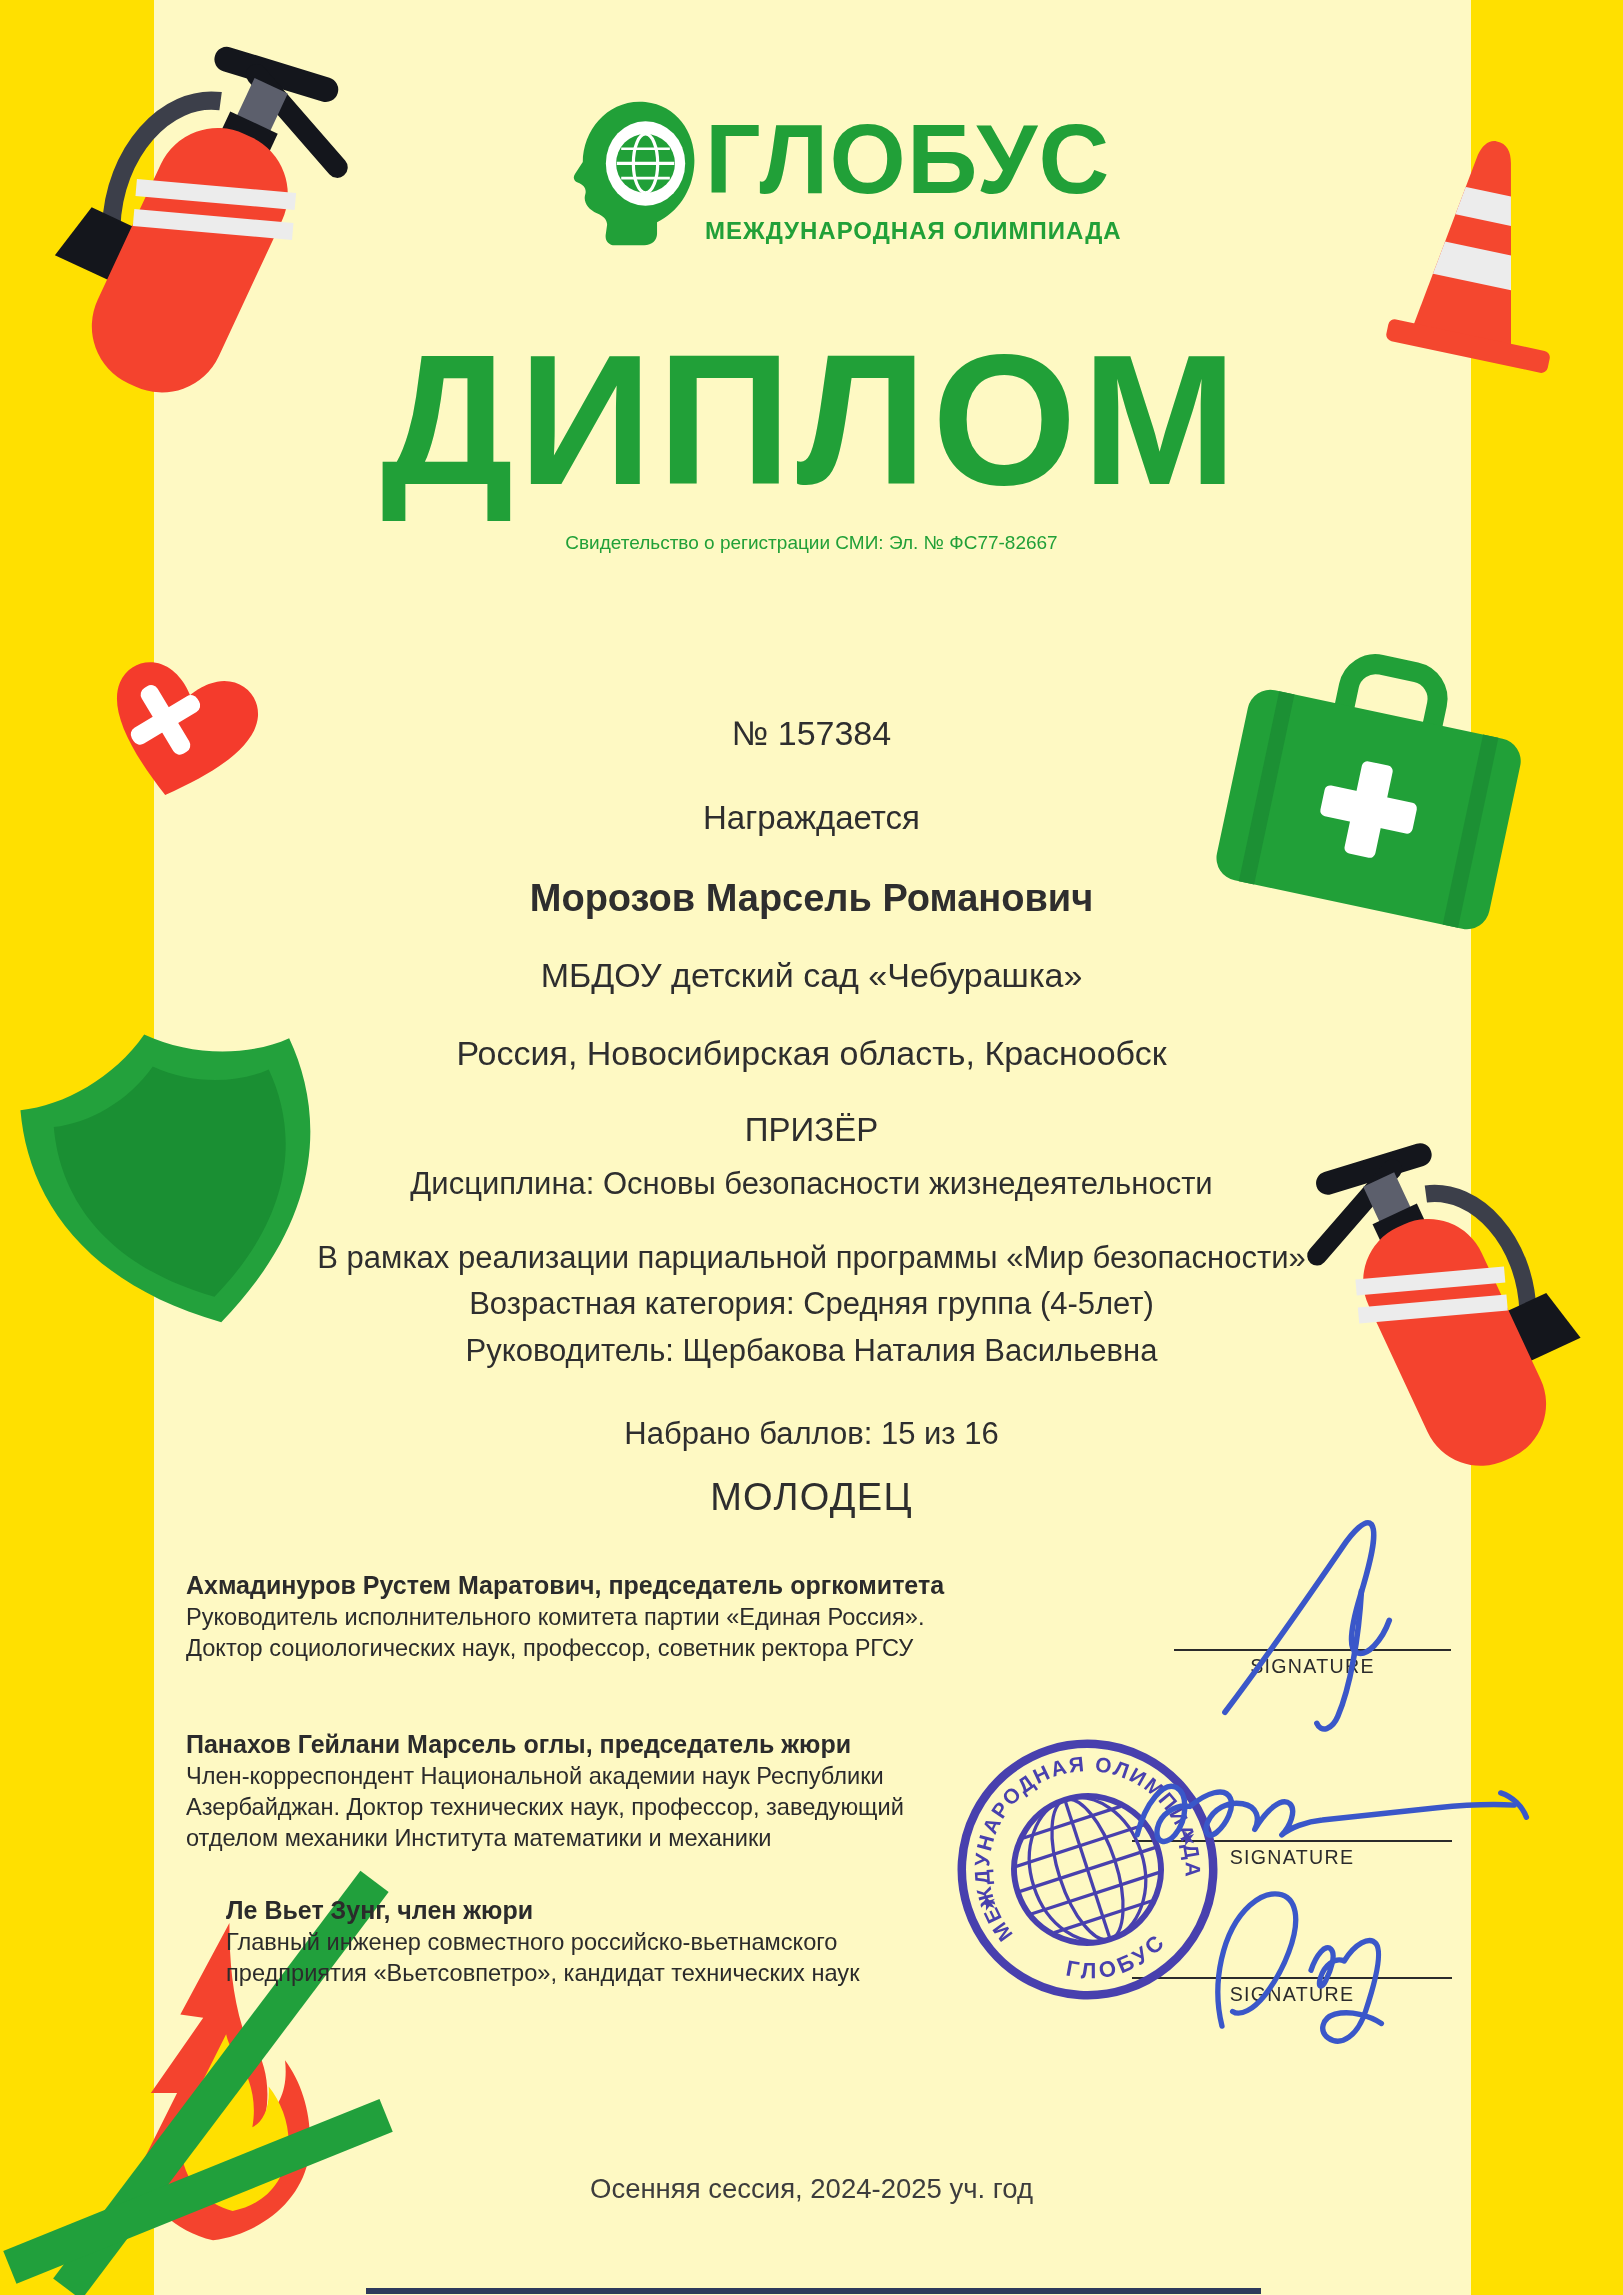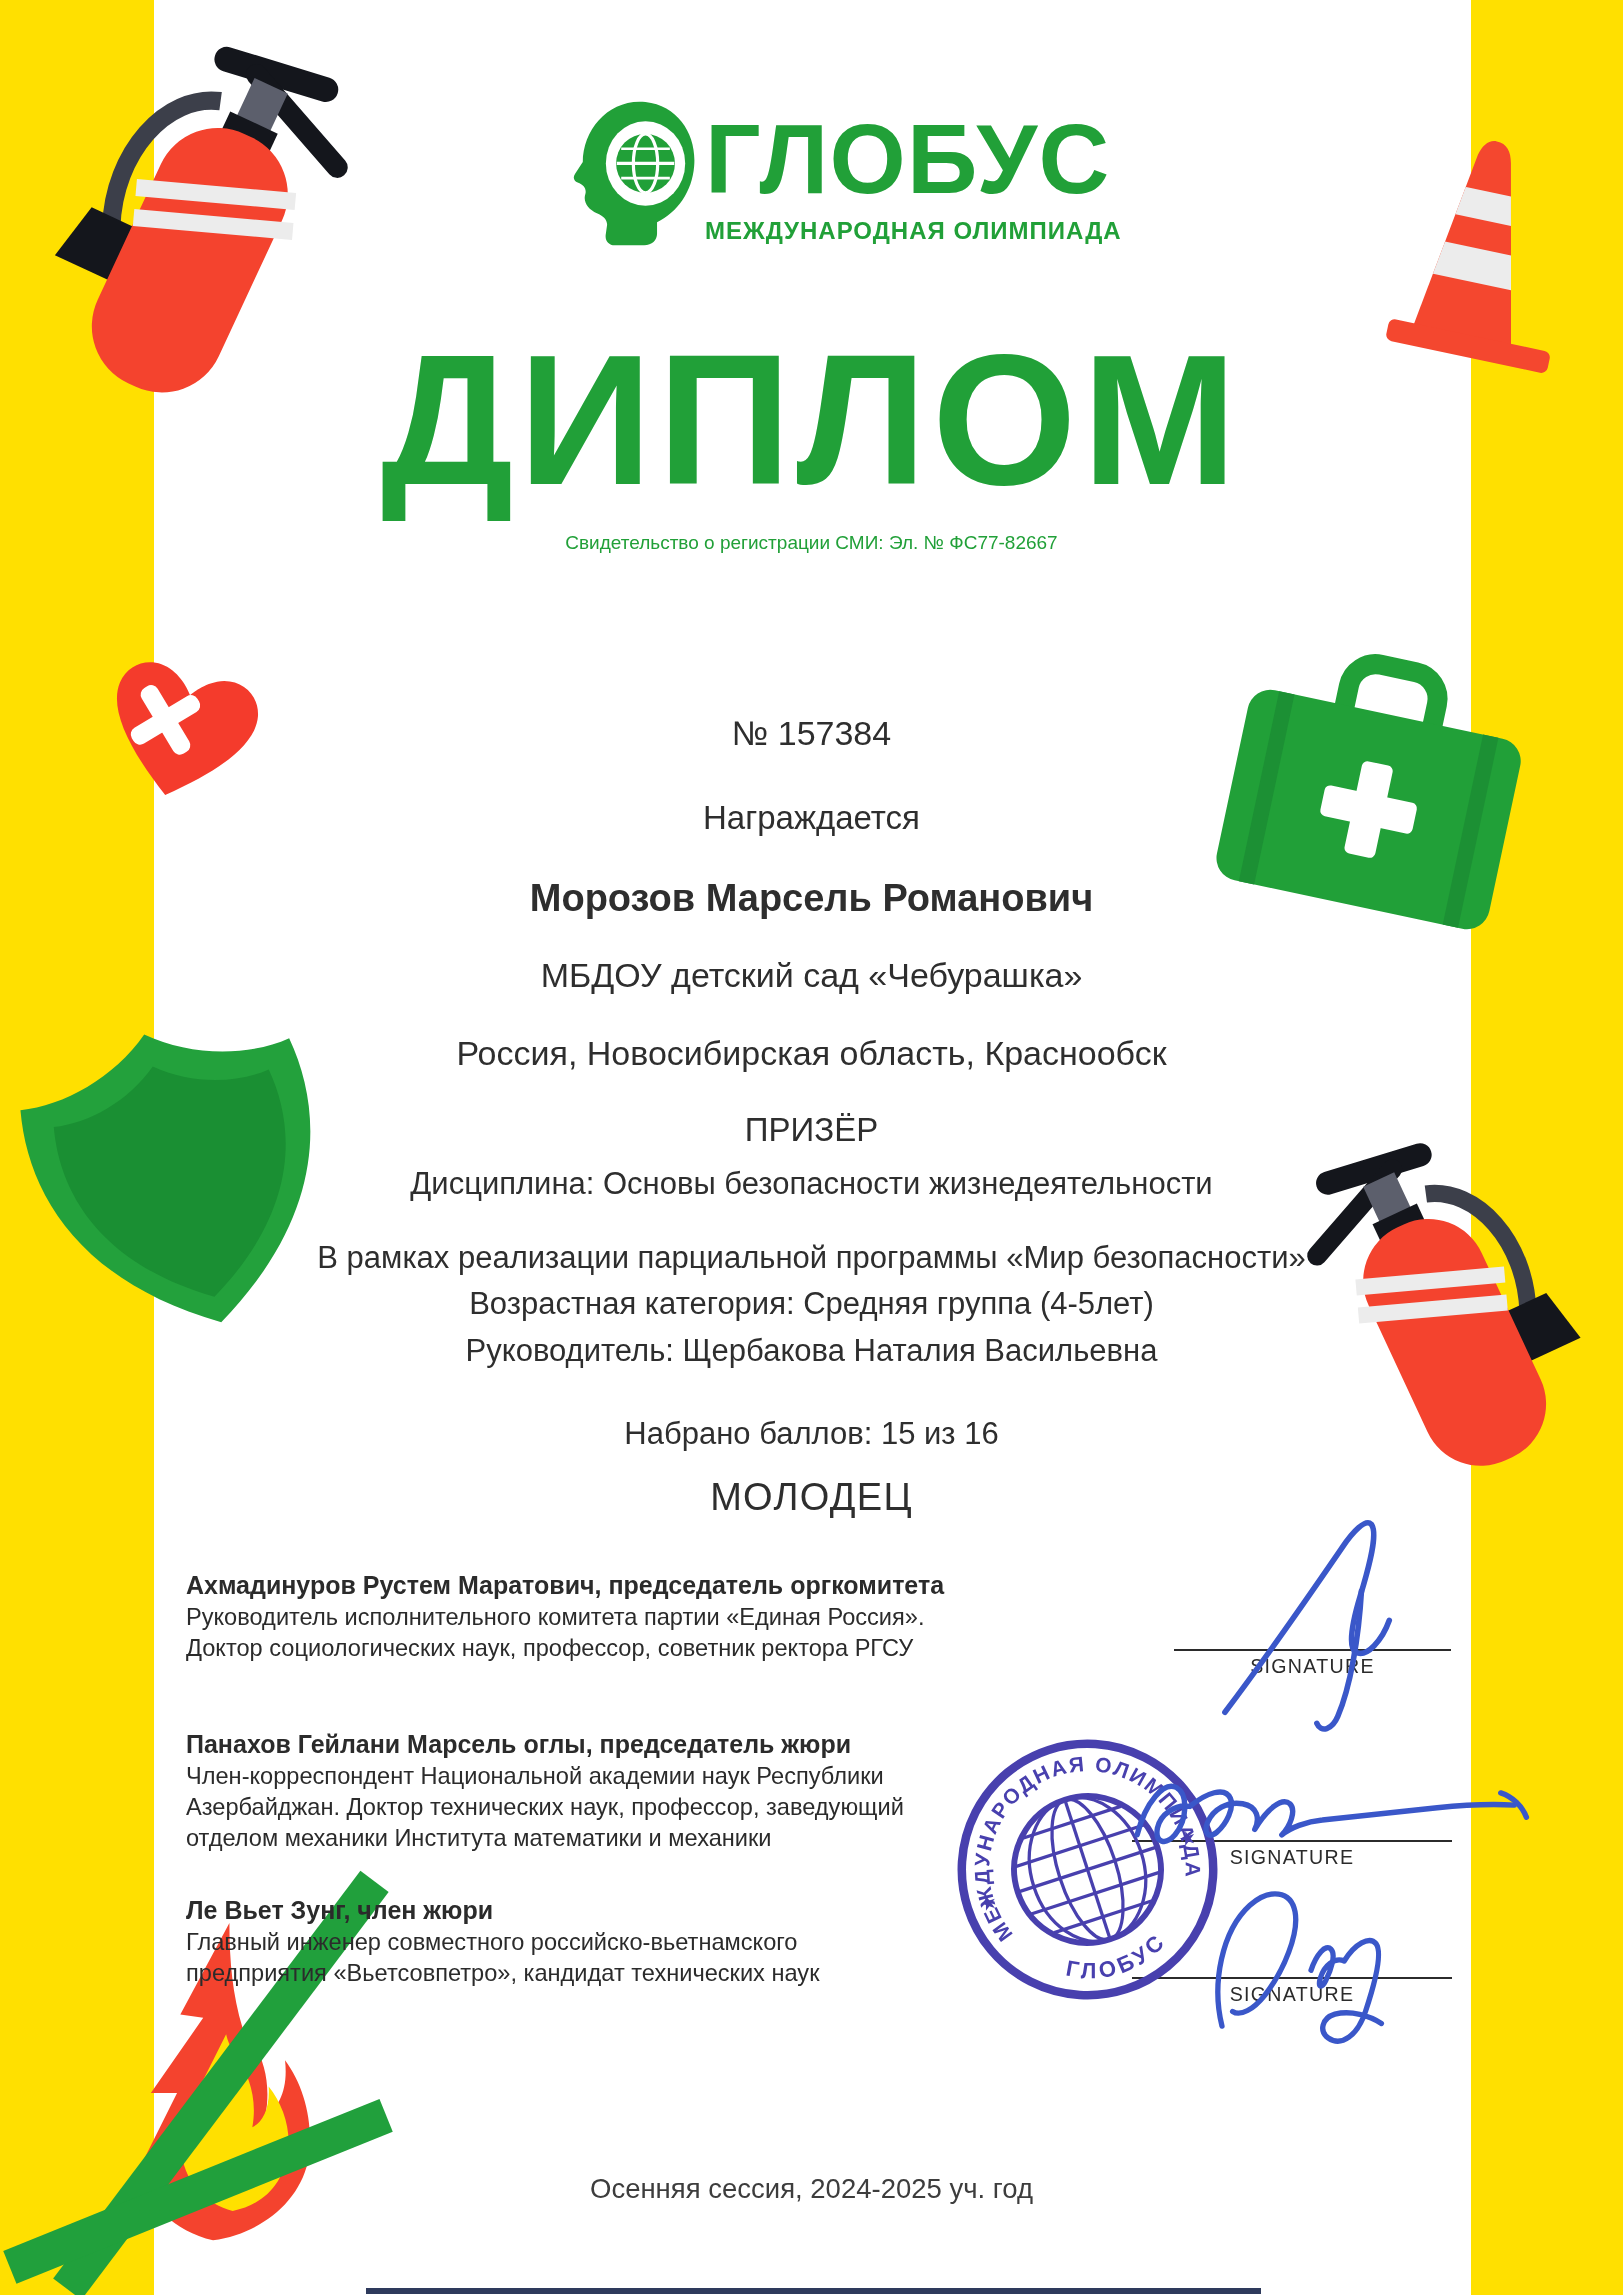--- a/index.html
+++ b/index.html
@@ -1,19 +1,19 @@
 <!DOCTYPE html>
 <html style="font-size:10.5px"><head>
 <meta charset="utf-8">
 <style>
   html,body{margin:0;padding:0;background:#888;}
   .page{
     position:relative;
     width:1623px;height:2295px;
-    background:#ffffff;
+    background:#fef9c3;
     overflow:hidden;
     font-family:"Liberation Sans","DejaVu Sans",sans-serif;
   }
   .abs{position:absolute;}
   .band{position:absolute;top:0;bottom:0;background:#FFE000;z-index:0;}
   .band-left{left:0;width:154px;}
   .band-right{right:0;width:152px;}
   .deco{position:absolute;z-index:1;overflow:visible;}
   .centered{left:92px;width:1439px;text-align:center;color:#2e2e2e;z-index:5;}
   .green{color:#21A038;}
@@ -31,21 +31,21 @@
   .line-result{top:1111px;font-size:33px;}
   .line-disc{top:1166px;font-size:31px;}
   .line-prog{top:1240px;font-size:31px;}
   .line-age{top:1286px;font-size:31px;}
   .line-sup{top:1333px;font-size:31px;}
   .line-score{top:1416px;font-size:31px;}
   .line-praise{top:1476px;font-size:38px;letter-spacing:1.3px;}
   .signer{position:absolute;left:186px;width:929px;color:#2b2b2b;text-align:left;z-index:3;}
   .signer-name{font-size:25px;font-weight:700;line-height:33px;}
   .signer-line{font-size:23.6px;font-weight:500;line-height:31px;}
-  .s1{top:1569px;} .s2{top:1728px;} .s3{top:1894px;}
+  .s1{top:1569px;} .s2{top:1728px;} .s3{top:1894px;margin-left:40px;}
   .sig-line{position:absolute;border-top:2.6px solid #2b2b2b;z-index:2;}
   .sig-label{position:absolute;text-align:center;font-size:19.6px;font-weight:500;
              letter-spacing:1.3px;color:#2b2b2b;z-index:2;}
   .ink{position:absolute;z-index:4;overflow:visible;}
   .ink path{fill:none;stroke:#3A57C9;stroke-width:8;stroke-linecap:round;stroke-linejoin:round;}
   .stamp{position:absolute;left:950px;top:1732px;width:275px;height:275px;z-index:2;overflow:visible;}
   .footer-line{top:2173px;font-size:27.5px;color:#3d3d3d;text-align:center;}
   .bottom-bar{position:absolute;left:366px;top:2288px;width:895px;height:5.9px;background:#2e3a5c;z-index:6;}
 </style>
 </head>

